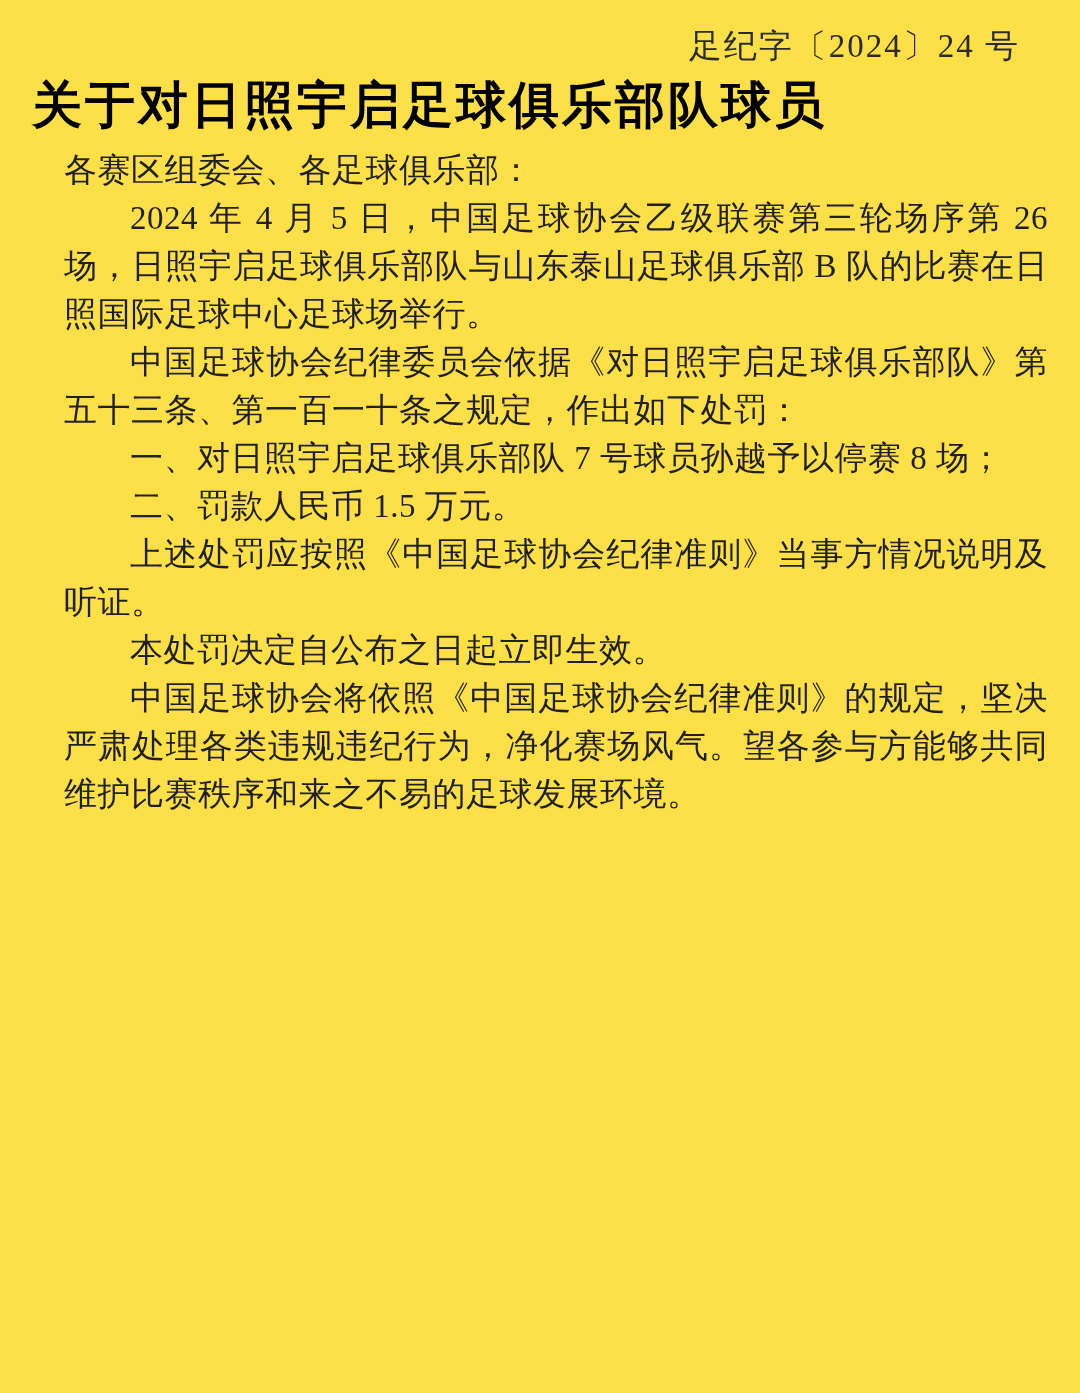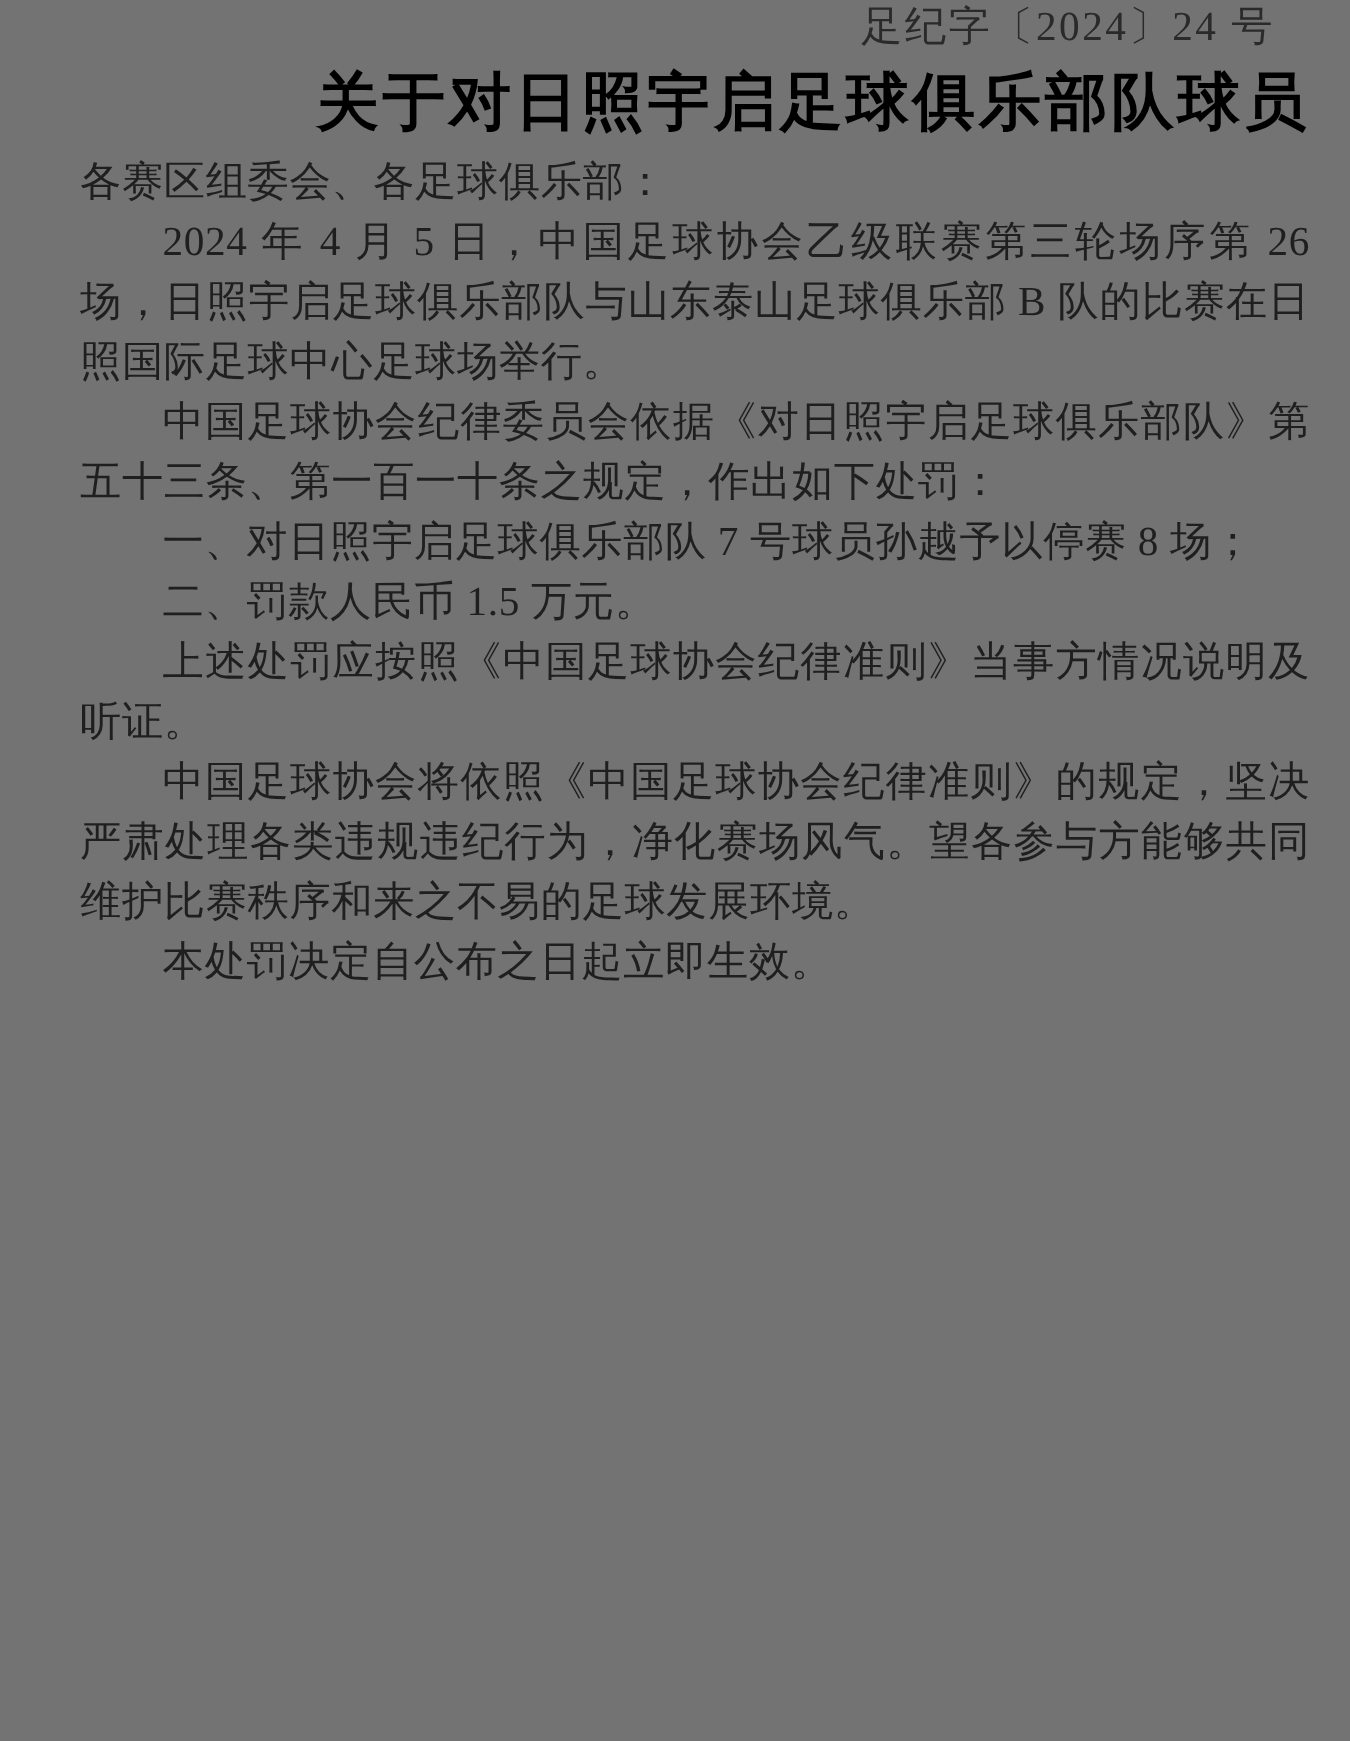--- a/index.html
+++ b/index.html
@@ -5,38 +5,38 @@
   html, body {
     margin: 0;
     padding: 0;
     background: #ffffff;
   }
   .page {
     position: relative;
     width: 1080px;
     height: 1393px;
     margin: 0 auto;
-    background: #737373;
+    background: #fde047;
     box-sizing: border-box;
-    padding: 0 32px 0 32px;
+    padding: 24px 32px 0 32px;
     overflow: hidden;
     font-family: "Liberation Serif", "DejaVu Serif", serif;
     color: #1f1f1f;
   }
   .doc-number {
     text-align: right;
     font-size: 33px;
     letter-spacing: 2px;
     padding-right: 28px;
     line-height: 44px;
     color: #2a2a2a;
   }
   .title {
     margin: 6px 0 10px 0;
-    text-align: right;
+    text-align: left;
     font-family: "Liberation Sans", "DejaVu Sans", sans-serif;
     font-weight: 800;
     font-size: 50px;
     line-height: 62px;
     letter-spacing: 3px;
     color: #000000;
   }
   .body-text {
     font-size: 33px;
     line-height: 48px;
@@ -91,18 +91,18 @@
   </h1>
 
   <div class="body-text">
     <p class="salutation">各赛区组委会、各足球俱乐部：</p>
 
     <p class="para">2024 年 4 月 5 日，中国足球协会乙级联赛第三轮场序第 26 场，日照宇启足球俱乐部队与山东泰山足球俱乐部 B 队的比赛在日照国际足球中心足球场举行。</p>
     <p class="para">中国足球协会纪律委员会依据《对日照宇启足球俱乐部队》第五十三条、第一百一十条之规定，作出如下处罚：</p>
     <p class="para">一、对日照宇启足球俱乐部队 7 号球员孙越予以停赛 8 场；</p>
     <p class="para">二、罚款人民币 1.5 万元。</p>
     <p class="para">上述处罚应按照《中国足球协会纪律准则》当事方情况说明及听证。</p>
+    <p class="para">本处罚决定自公布之日起立即生效。</p>
     <p class="para">中国足球协会将依照《中国足球协会纪律准则》的规定，坚决严肃处理各类违规违纪行为，净化赛场风气。望各参与方能够共同维护比赛秩序和来之不易的足球发展环境。</p>
-    <p class="para">本处罚决定自公布之日起立即生效。</p>
   </div>
 
 
 </div>
 
 </body></html>

